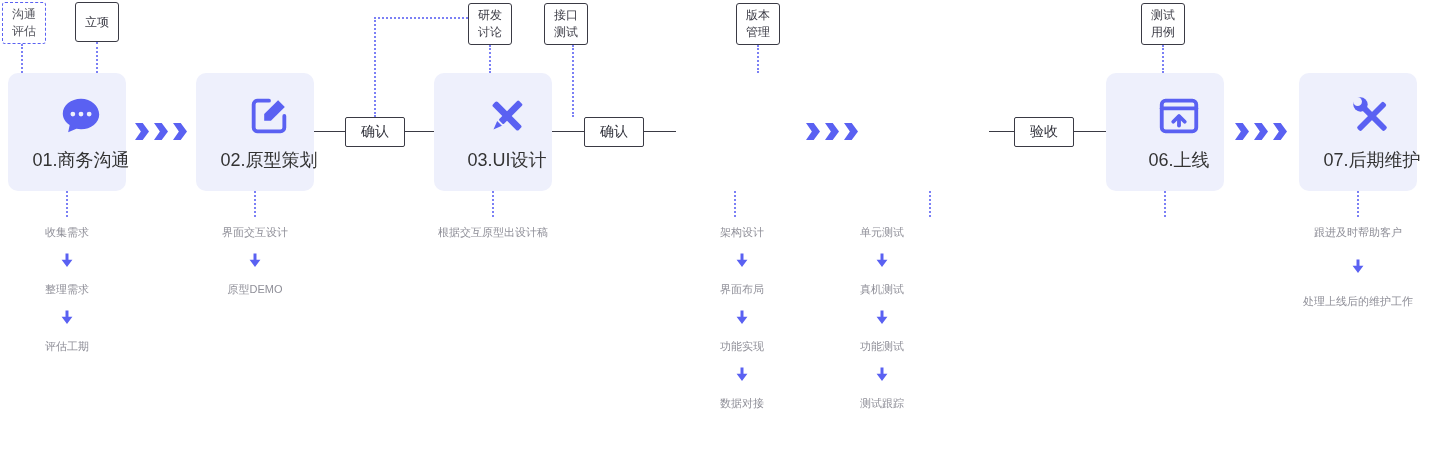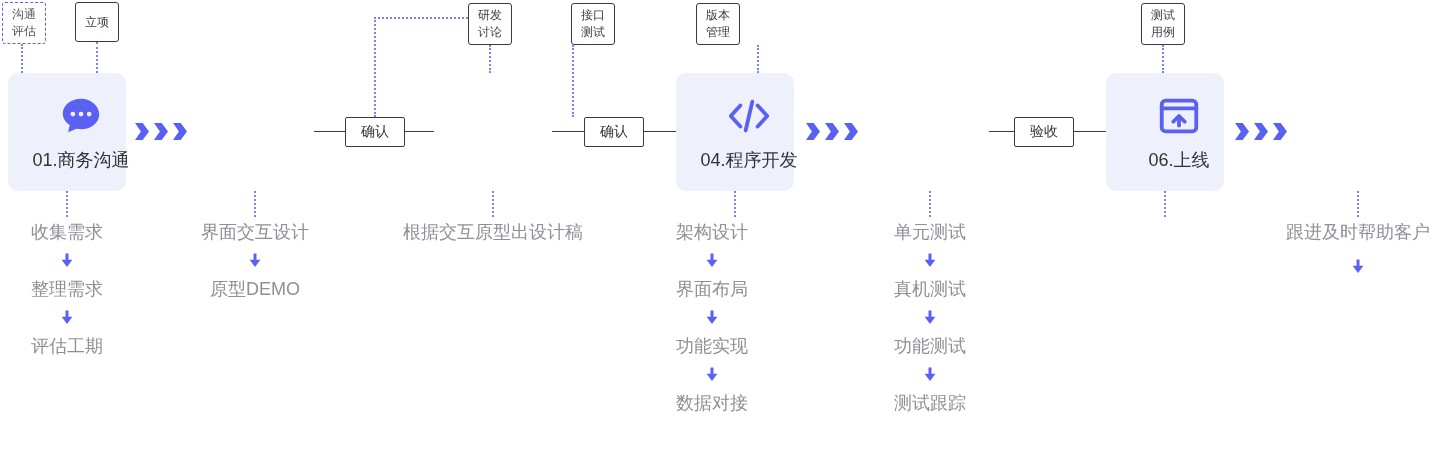--- a/index.html
+++ b/index.html
@@ -31,45 +31,45 @@
              display:flex; align-items:center; justify-content:center; font-size:14px; color:#33343D; }
 
   
   .chevrons { position:absolute; top:123px; display:flex; gap:5px; }
   .chevron { width:14px; height:17px; background:var(--accent,#5A61F2);
              clip-path:polygon(0 0,55% 0,100% 50%,55% 100%,0 100%,42% 50%); }
 
   
   .col { position:absolute; top:221px; width:220px; display:flex; flex-direction:column; align-items:center; gap:10px; }
   .col.loose { gap:16px; }
-  .substep { font-size:18px; height:22px; line-height:22px; color:var(--substep,#8F8F98); white-space:nowrap; }
+  .substep { font-size:11px; height:22px; line-height:22px; color:var(--substep,#8F8F98); white-space:nowrap; }
   .down-arrow { width:14px; height:15px; color:var(--accent,#5A61F2); }
   .down-arrow svg { width:100%; height:100%; display:block; }
 </style>
 </head>
 <body>
 
 <div class="canvas">
 
   <div class="top-label dashed" style="left:2px;top:2px;height:42px">
     <span>沟通</span>
     <span>评估</span>
   </div>
   <div class="top-label" style="left:75px;top:2px;height:40px">
     <span>立项</span>
   </div>
   <div class="top-label" style="left:468px;top:3px;height:42px">
     <span>研发</span>
     <span>讨论</span>
   </div>
-  <div class="top-label" style="left:571px;top:3px;height:42px">
+  <div class="top-label" style="left:544px;top:3px;height:42px">
     <span>接口</span>
     <span>测试</span>
   </div>
-  <div class="top-label" style="left:696px;top:3px;height:42px">
+  <div class="top-label" style="left:736px;top:3px;height:42px">
     <span>版本</span>
     <span>管理</span>
   </div>
   <div class="top-label" style="left:1141px;top:3px;height:42px">
     <span>测试</span>
     <span>用例</span>
   </div>
 
   <div class="vdot" style="left:21px;top:44px;height:29px"></div>
   <div class="vdot" style="left:96px;top:42px;height:31px"></div>
@@ -93,46 +93,70 @@
       <svg viewBox="0 0 48 48" fill="currentColor">
           <path d="M24 6C13.5 6 5 12.9 5 21.4c0 4.9 2.8 9.2 7.2 12L10.6 41l8.6-3.6c1.5.3 3.1.5 4.8.5 10.5 0 19-6.9 19-15.5S34.5 6 24 6z"></path>
           <circle cx="15.5" cy="22" r="2.5" fill="var(--stage-bg,#EEF0FC)"></circle>
           <circle cx="24" cy="22" r="2.5" fill="var(--stage-bg,#EEF0FC)"></circle>
           <circle cx="32.5" cy="22" r="2.5" fill="var(--stage-bg,#EEF0FC)"></circle>
         </svg>
     </span>
     <div class="stage-title">01.商务沟通</div>
   </div>
 
-
-
-  <div class="stage" style="left:676px">
+  <div class="stage" style="left:196px">
     <span class="icon">
       <svg viewBox="0 0 48 48" fill="none" stroke="currentColor" stroke-width="4" stroke-linecap="round" stroke-linejoin="round">
-          <polyline points="15 13 5 24 15 35"></polyline>
-          <polyline points="33 13 43 24 33 35"></polyline>
-          <line x1="27.5" y1="9" x2="20.5" y2="39"></line>
-        </svg>
-    </span>
-    <div class="stage-title">04.程序开发</div>
-  </div>
+          <path d="M40 24v12a4 4 0 0 1-4 4H12a4 4 0 0 1-4-4V12a4 4 0 0 1 4-4h12"></path>
+          <path d="M33.5 7.5l7 7L26 29h-7v-7z" fill="currentColor" stroke="none"></path>
+        </svg>
+    </span>
+    <div class="stage-title">02.原型策划</div>
+  </div>
+
+  <div class="stage" style="left:434px">
+    <span class="icon">
+      <svg viewBox="0 0 48 48" fill="currentColor">
+          <g transform="rotate(-45 24 24)">
+            <rect x="20.5" y="5" width="7" height="38" rx="2"></rect>
+          </g>
+          <g transform="rotate(45 24 24)">
+            <rect x="20.5" y="4" width="7" height="29" rx="1.5"></rect>
+            <path d="M20.5 35h7L24 44z"></path>
+          </g>
+        </svg>
+    </span>
+    <div class="stage-title">03.UI设计</div>
+  </div>
+
 
 
   <div class="stage" style="left:1106px">
     <span class="icon">
       <svg viewBox="0 0 48 48" fill="none" stroke="currentColor" stroke-width="4" stroke-linecap="round" stroke-linejoin="round">
           <rect x="6" y="8" width="36" height="32" rx="4"></rect>
           <line x1="6" y1="16" x2="42" y2="16"></line>
           <line x1="24" y1="34" x2="24" y2="25"></line>
           <polyline points="18 30 24 24 30 30"></polyline>
         </svg>
     </span>
     <div class="stage-title">06.上线</div>
   </div>
 
+  <div class="stage" style="left:1299px">
+    <span class="icon">
+      <svg viewBox="0 0 48 48" fill="currentColor">
+          <rect x="21" y="5" width="6" height="39" rx="2" transform="rotate(45 24 24)"></rect>
+          <rect x="21" y="10" width="6" height="34" rx="2" transform="rotate(-45 24 24)"></rect>
+          <circle cx="12" cy="12" r="7.5"></circle>
+          <circle cx="9" cy="9" r="4.5" fill="var(--stage-bg,#EEF0FC)"></circle>
+        </svg>
+    </span>
+    <div class="stage-title">07.后期维护</div>
+  </div>
 
   <div class="chevrons" style="left:135px">
     <span class="chevron"></span>
     <span class="chevron"></span>
     <span class="chevron"></span>
   </div>
   <div class="chevrons" style="left:806px">
     <span class="chevron"></span>
     <span class="chevron"></span>
     <span class="chevron"></span>
@@ -184,21 +208,21 @@
           <path d="M6.3 0h3.4v7h4.5L8 15.5 1.8 7h4.5z"></path>
         </svg>
       </span>
     <div class="substep">原型DEMO</div>
   </div>
 
   <div class="col" style="left:383px">
     <div class="substep">根据交互原型出设计稿</div>
   </div>
 
-  <div class="col" style="left:602px">
+  <div class="col" style="left:632px">
     <div class="substep">架构设计</div>
     <span class="down-arrow">
         <svg viewBox="0 0 16 16" fill="currentColor">
           <path d="M6.3 0h3.4v7h4.5L8 15.5 1.8 7h4.5z"></path>
         </svg>
       </span>
     <div class="substep">界面布局</div>
     <span class="down-arrow">
         <svg viewBox="0 0 16 16" fill="currentColor">
           <path d="M6.3 0h3.4v7h4.5L8 15.5 1.8 7h4.5z"></path>
@@ -206,21 +230,21 @@
       </span>
     <div class="substep">功能实现</div>
     <span class="down-arrow">
         <svg viewBox="0 0 16 16" fill="currentColor">
           <path d="M6.3 0h3.4v7h4.5L8 15.5 1.8 7h4.5z"></path>
         </svg>
       </span>
     <div class="substep">数据对接</div>
   </div>
 
-  <div class="col" style="left:820px">
+  <div class="col" style="left:772px">
     <div class="substep">单元测试</div>
     <span class="down-arrow">
         <svg viewBox="0 0 16 16" fill="currentColor">
           <path d="M6.3 0h3.4v7h4.5L8 15.5 1.8 7h4.5z"></path>
         </svg>
       </span>
     <div class="substep">真机测试</div>
     <span class="down-arrow">
         <svg viewBox="0 0 16 16" fill="currentColor">
           <path d="M6.3 0h3.4v7h4.5L8 15.5 1.8 7h4.5z"></path>
@@ -242,15 +266,16 @@
   </div>
 
 
   <div class="col loose" style="left:1248px">
     <div class="substep">跟进及时帮助客户</div>
     <span class="down-arrow">
         <svg viewBox="0 0 16 16" fill="currentColor">
           <path d="M6.3 0h3.4v7h4.5L8 15.5 1.8 7h4.5z"></path>
         </svg>
       </span>
+    <div class="substep">处理上线后的维护工作</div>
   </div>
 
 </div>
 
 </body></html>

